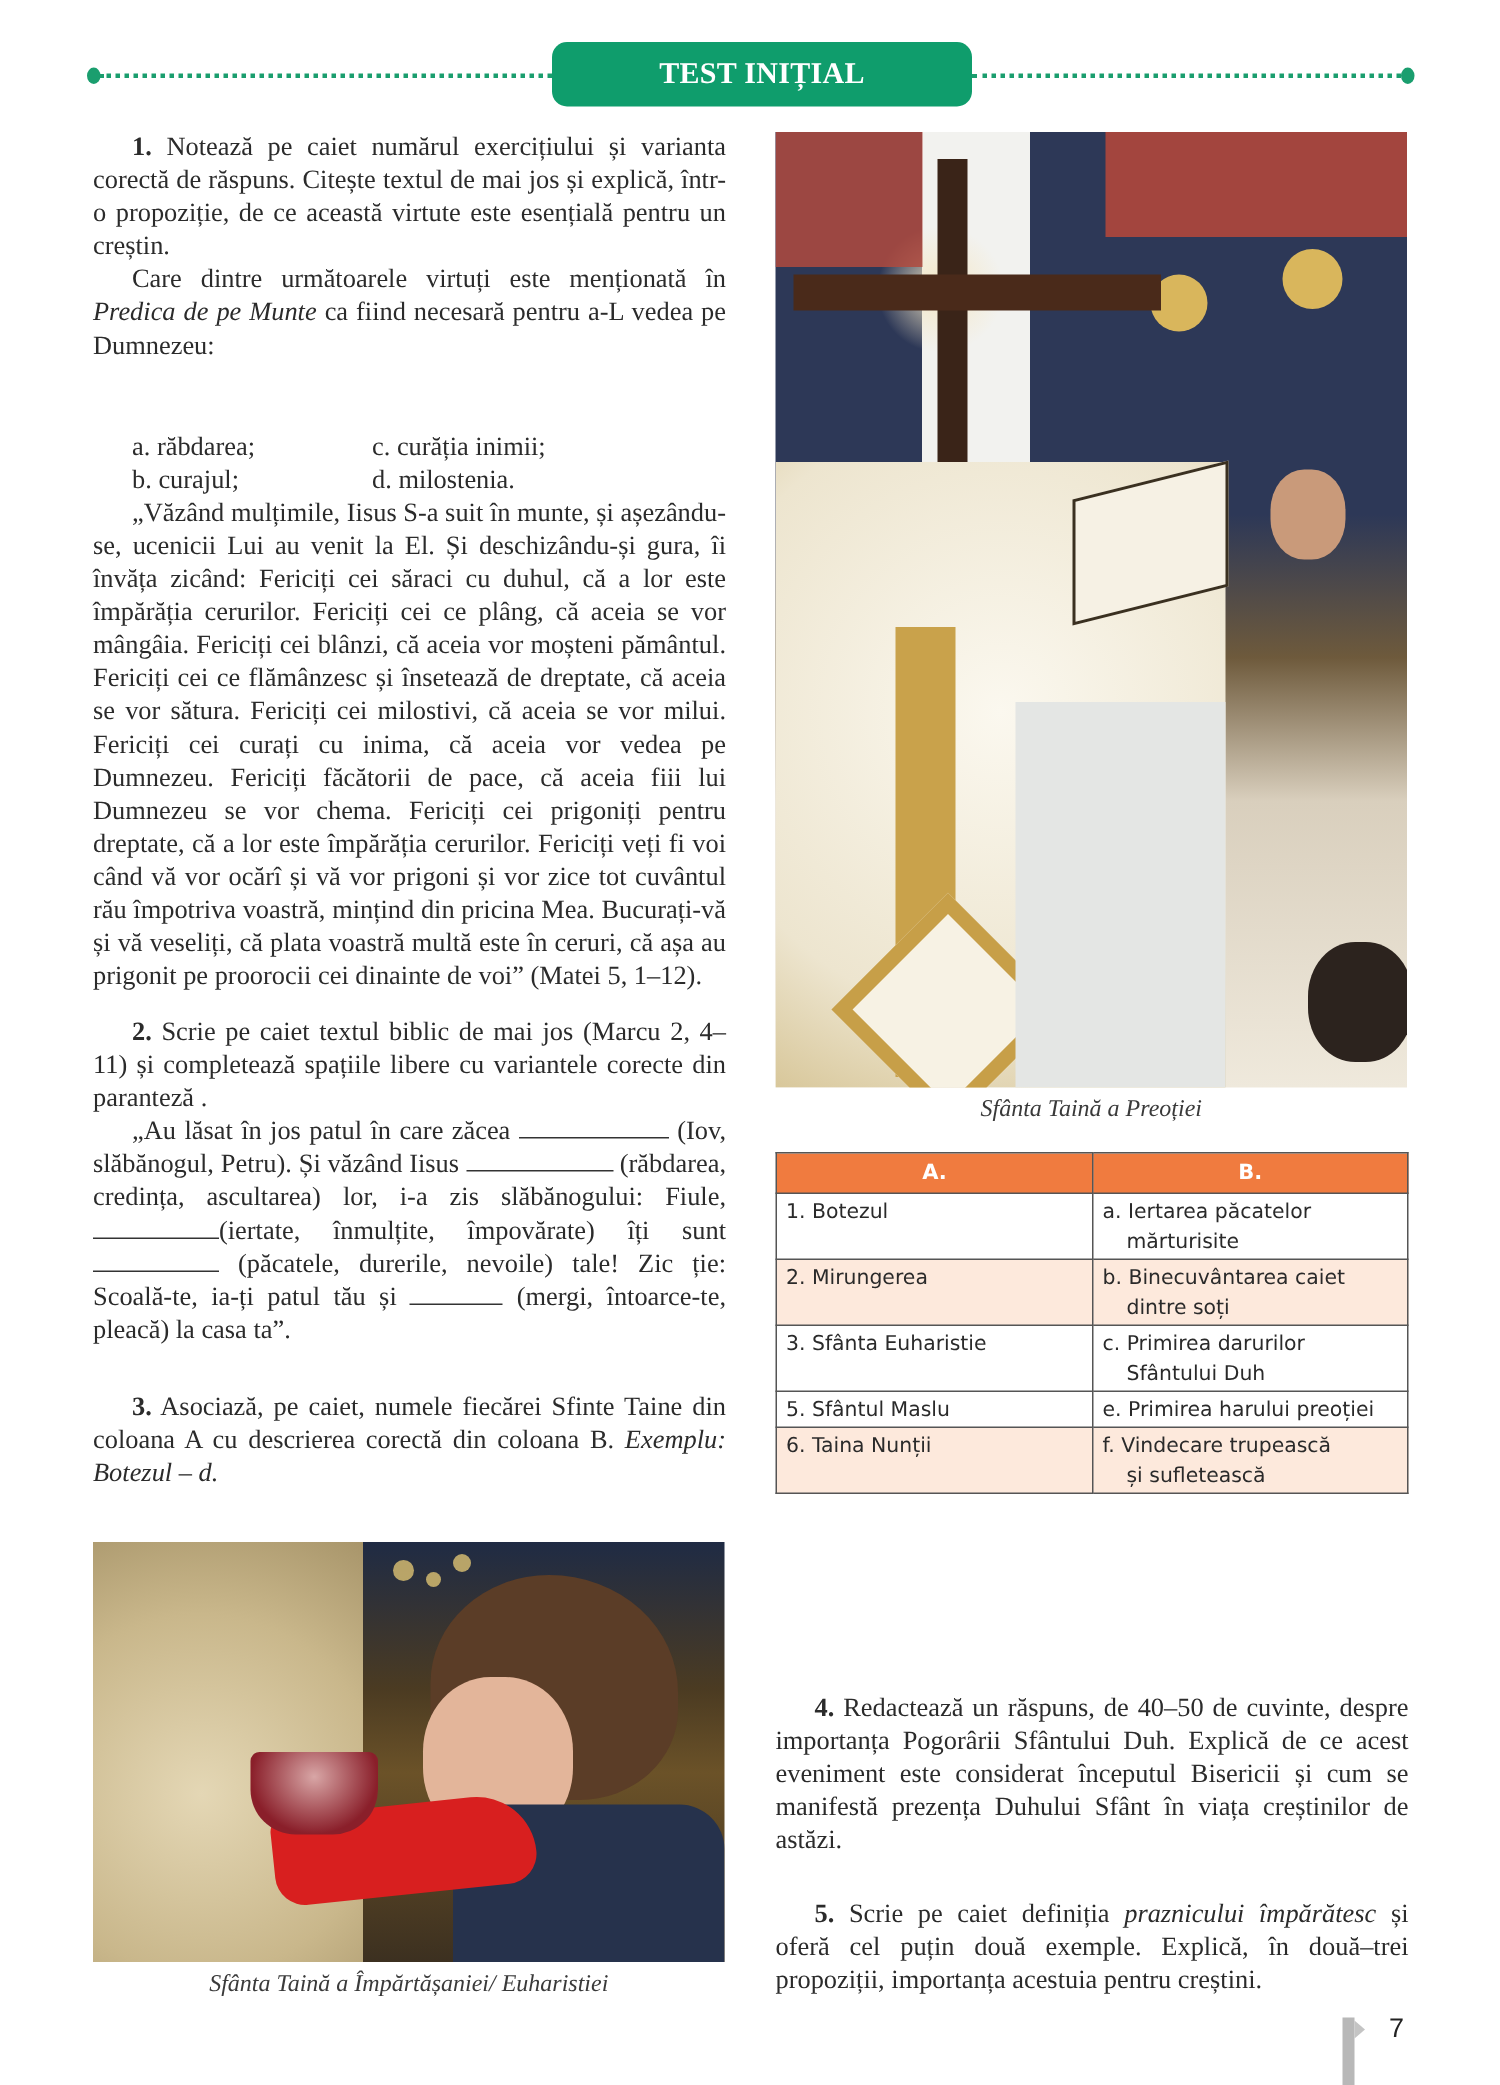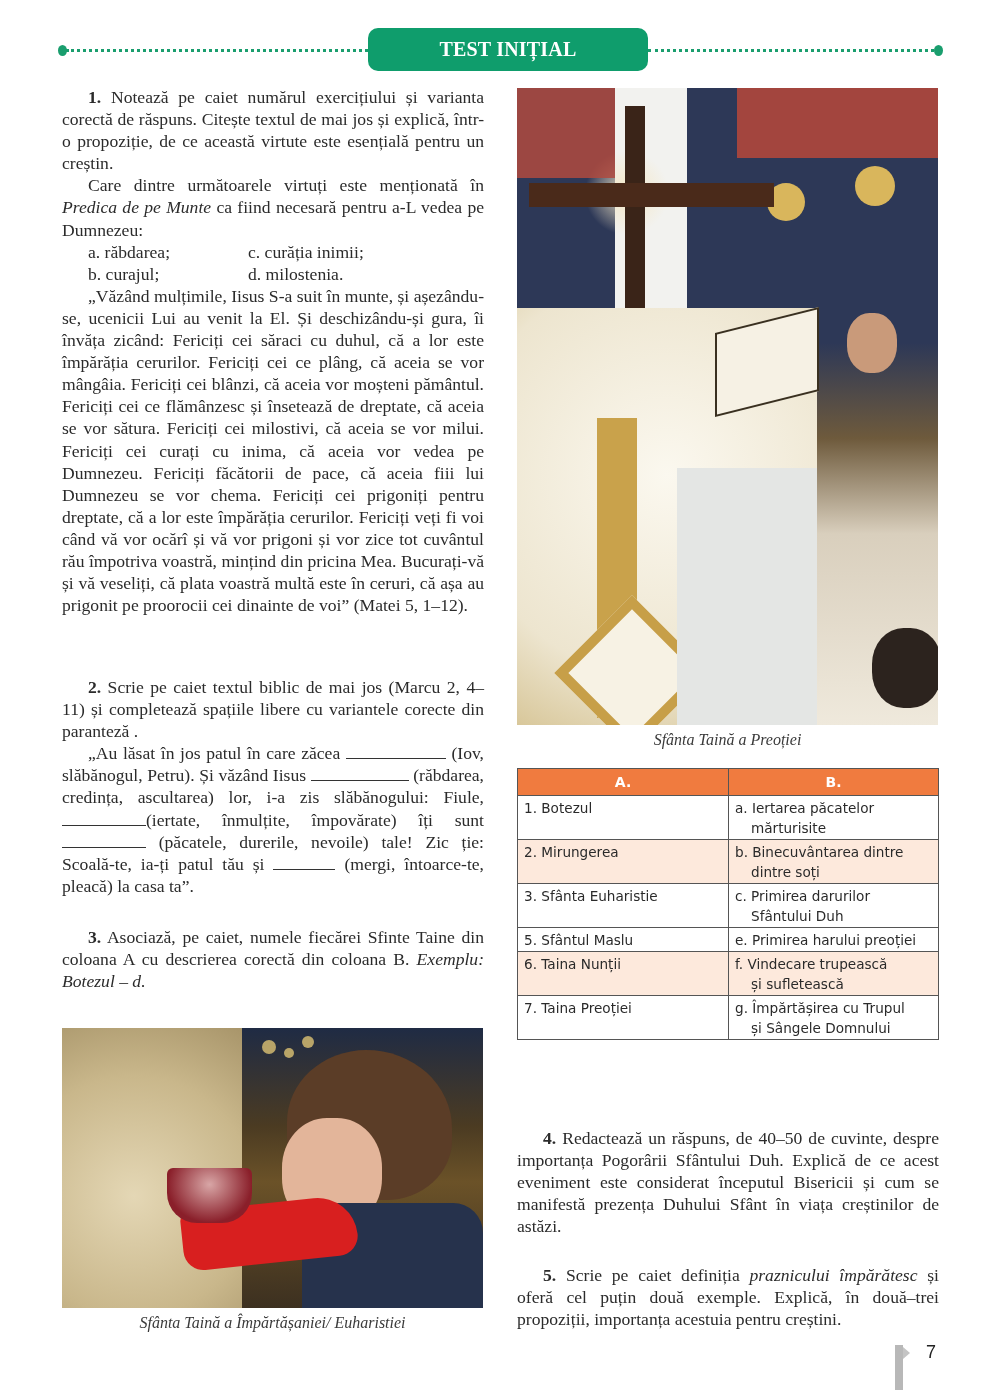--- a/index.html
+++ b/index.html
@@ -18,21 +18,21 @@
        background: #0f9d6c; border-radius: 10px; color: #fff; text-align: center;
        font-family: "Liberation Serif", serif; font-weight: bold; font-size: 20px; line-height: 43px;
        letter-spacing: 0.2px; }
 
   
   .col { position: absolute; font-family: "Liberation Serif", serif; font-size: 17.6px;
          line-height: 22.1px; color: #2b2b2b; text-align: justify; }
   .col p { margin: 0; text-indent: 26px; }
   .col .num { font-weight: bold; }
   .col em { font-style: italic; }
-  .opts { display: grid; grid-template-columns: 160px auto; padding-left: 26px; }
+  .opts { display: grid; grid-template-columns: 160px auto; padding-left: 26px; margin-top: 45px; }
   .blank { display: inline-block; border-bottom: 1px solid #333; height: 14px; vertical-align: baseline; }
 
   #q1 { left: 62px; top: 86px; width: 422px; }
   #q2 { left: 62px; top: 676px; width: 422px; }
   #q3 { left: 62px; top: 926px; width: 422px; }
   #q4 { left: 517px; top: 1127px; width: 422px; }
   #q5 { left: 517px; top: 1264px; width: 422px; }
 
   
   .photo { position: absolute; overflow: hidden; }
@@ -144,37 +144,33 @@
       <th>B.</th>
     </tr>
   </thead>
   <tbody id="tbody">
       <tr class="odd">
         <td class="a">1. Botezul</td>
         <td class="b"><span>a. Iertarea păcatelor</span><span class="rest">mărturisite</span></td>
       </tr>
       <tr class="even">
         <td class="a">2. Mirungerea</td>
-        <td class="b"><span>b. Binecuvântarea dintre</span><span class="rest">dintre soți</span></td>
+        <td class="b"><span>b. Binecuvântarea caiet</span><span class="rest">dintre soți</span></td>
       </tr>
       <tr class="odd">
         <td class="a">3. Sfânta Euharistie</td>
         <td class="b"><span>c. Primirea darurilor</span><span class="rest">Sfântului Duh</span></td>
       </tr>
       <tr class="odd single">
         <td class="a">5. Sfântul Maslu</td>
         <td class="b"><span>e. Primirea harului preoției</span></td>
       </tr>
       <tr class="even">
         <td class="a">6. Taina Nunții</td>
         <td class="b"><span>f. Vindecare trupească</span><span class="rest">și sufletească</span></td>
-      </tr>
-      <tr class="odd">
-        <td class="a">7. Taina Preoției</td>
-        <td class="b"><span>g. Împărtășirea cu Trupul</span><span class="rest">și Sângele Domnului</span></td>
       </tr>
     </tbody>
 </table>
 
 <div class="col" id="q2">
   <p><span class="num">2.</span><span> Scrie pe caiet textul biblic de mai jos (Marcu 2, 4–11) și completează spațiile libere cu variantele corecte din paranteză .</span></p>
   <p><span>„Au lăsat în jos patul în care zăcea </span><span class="blank" style="width:100px"></span><span> (Iov, slăbănogul, Petru). Și văzând Iisus </span><span class="blank" style="width:98px"></span><span> (răbdarea, credința, ascultarea) lor, i-a zis slăbănogului: Fiule, </span><span class="blank" style="width:84px"></span><span>(iertate, înmulțite, împovărate) îți sunt </span><span class="blank" style="width:84px"></span><span> (păcatele, durerile, nevoile) tale! Zic ție: Scoală-te, ia-ți patul tău și </span><span class="blank" style="width:62px"></span><span> (mergi, întoarce-te, pleacă) la casa ta”.</span></p>
 </div>
 
 <div class="col" id="q3">

